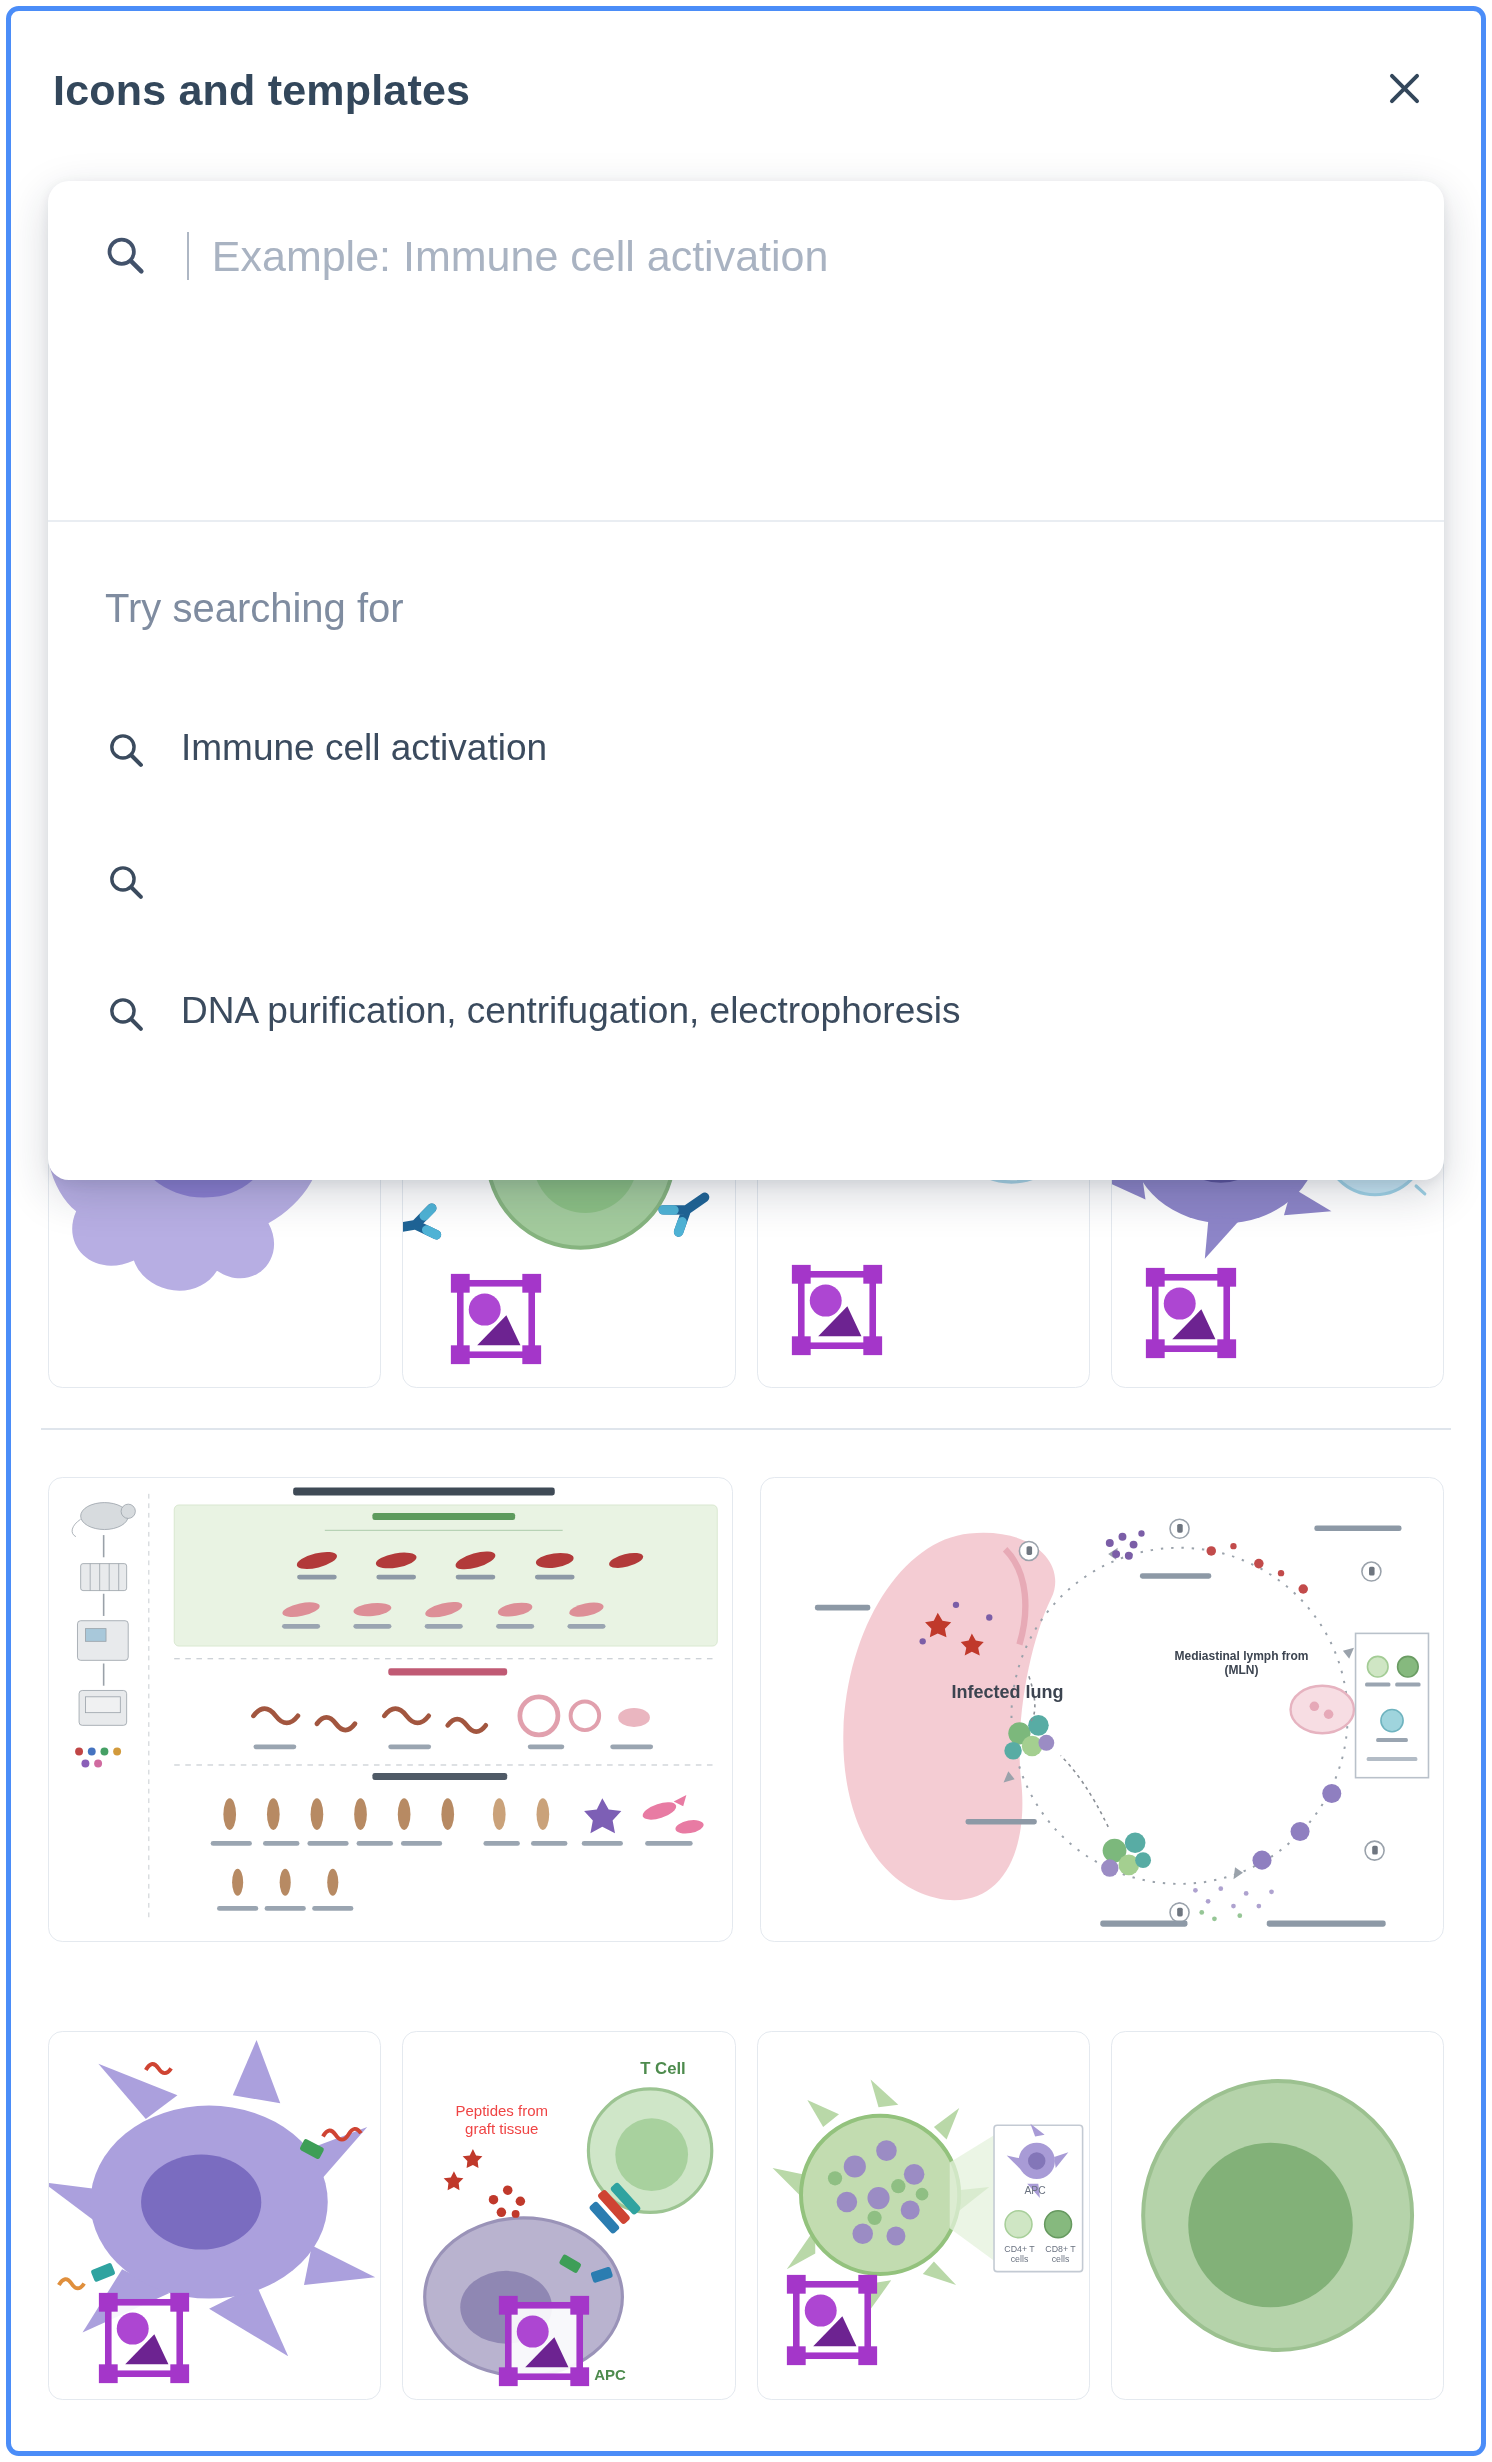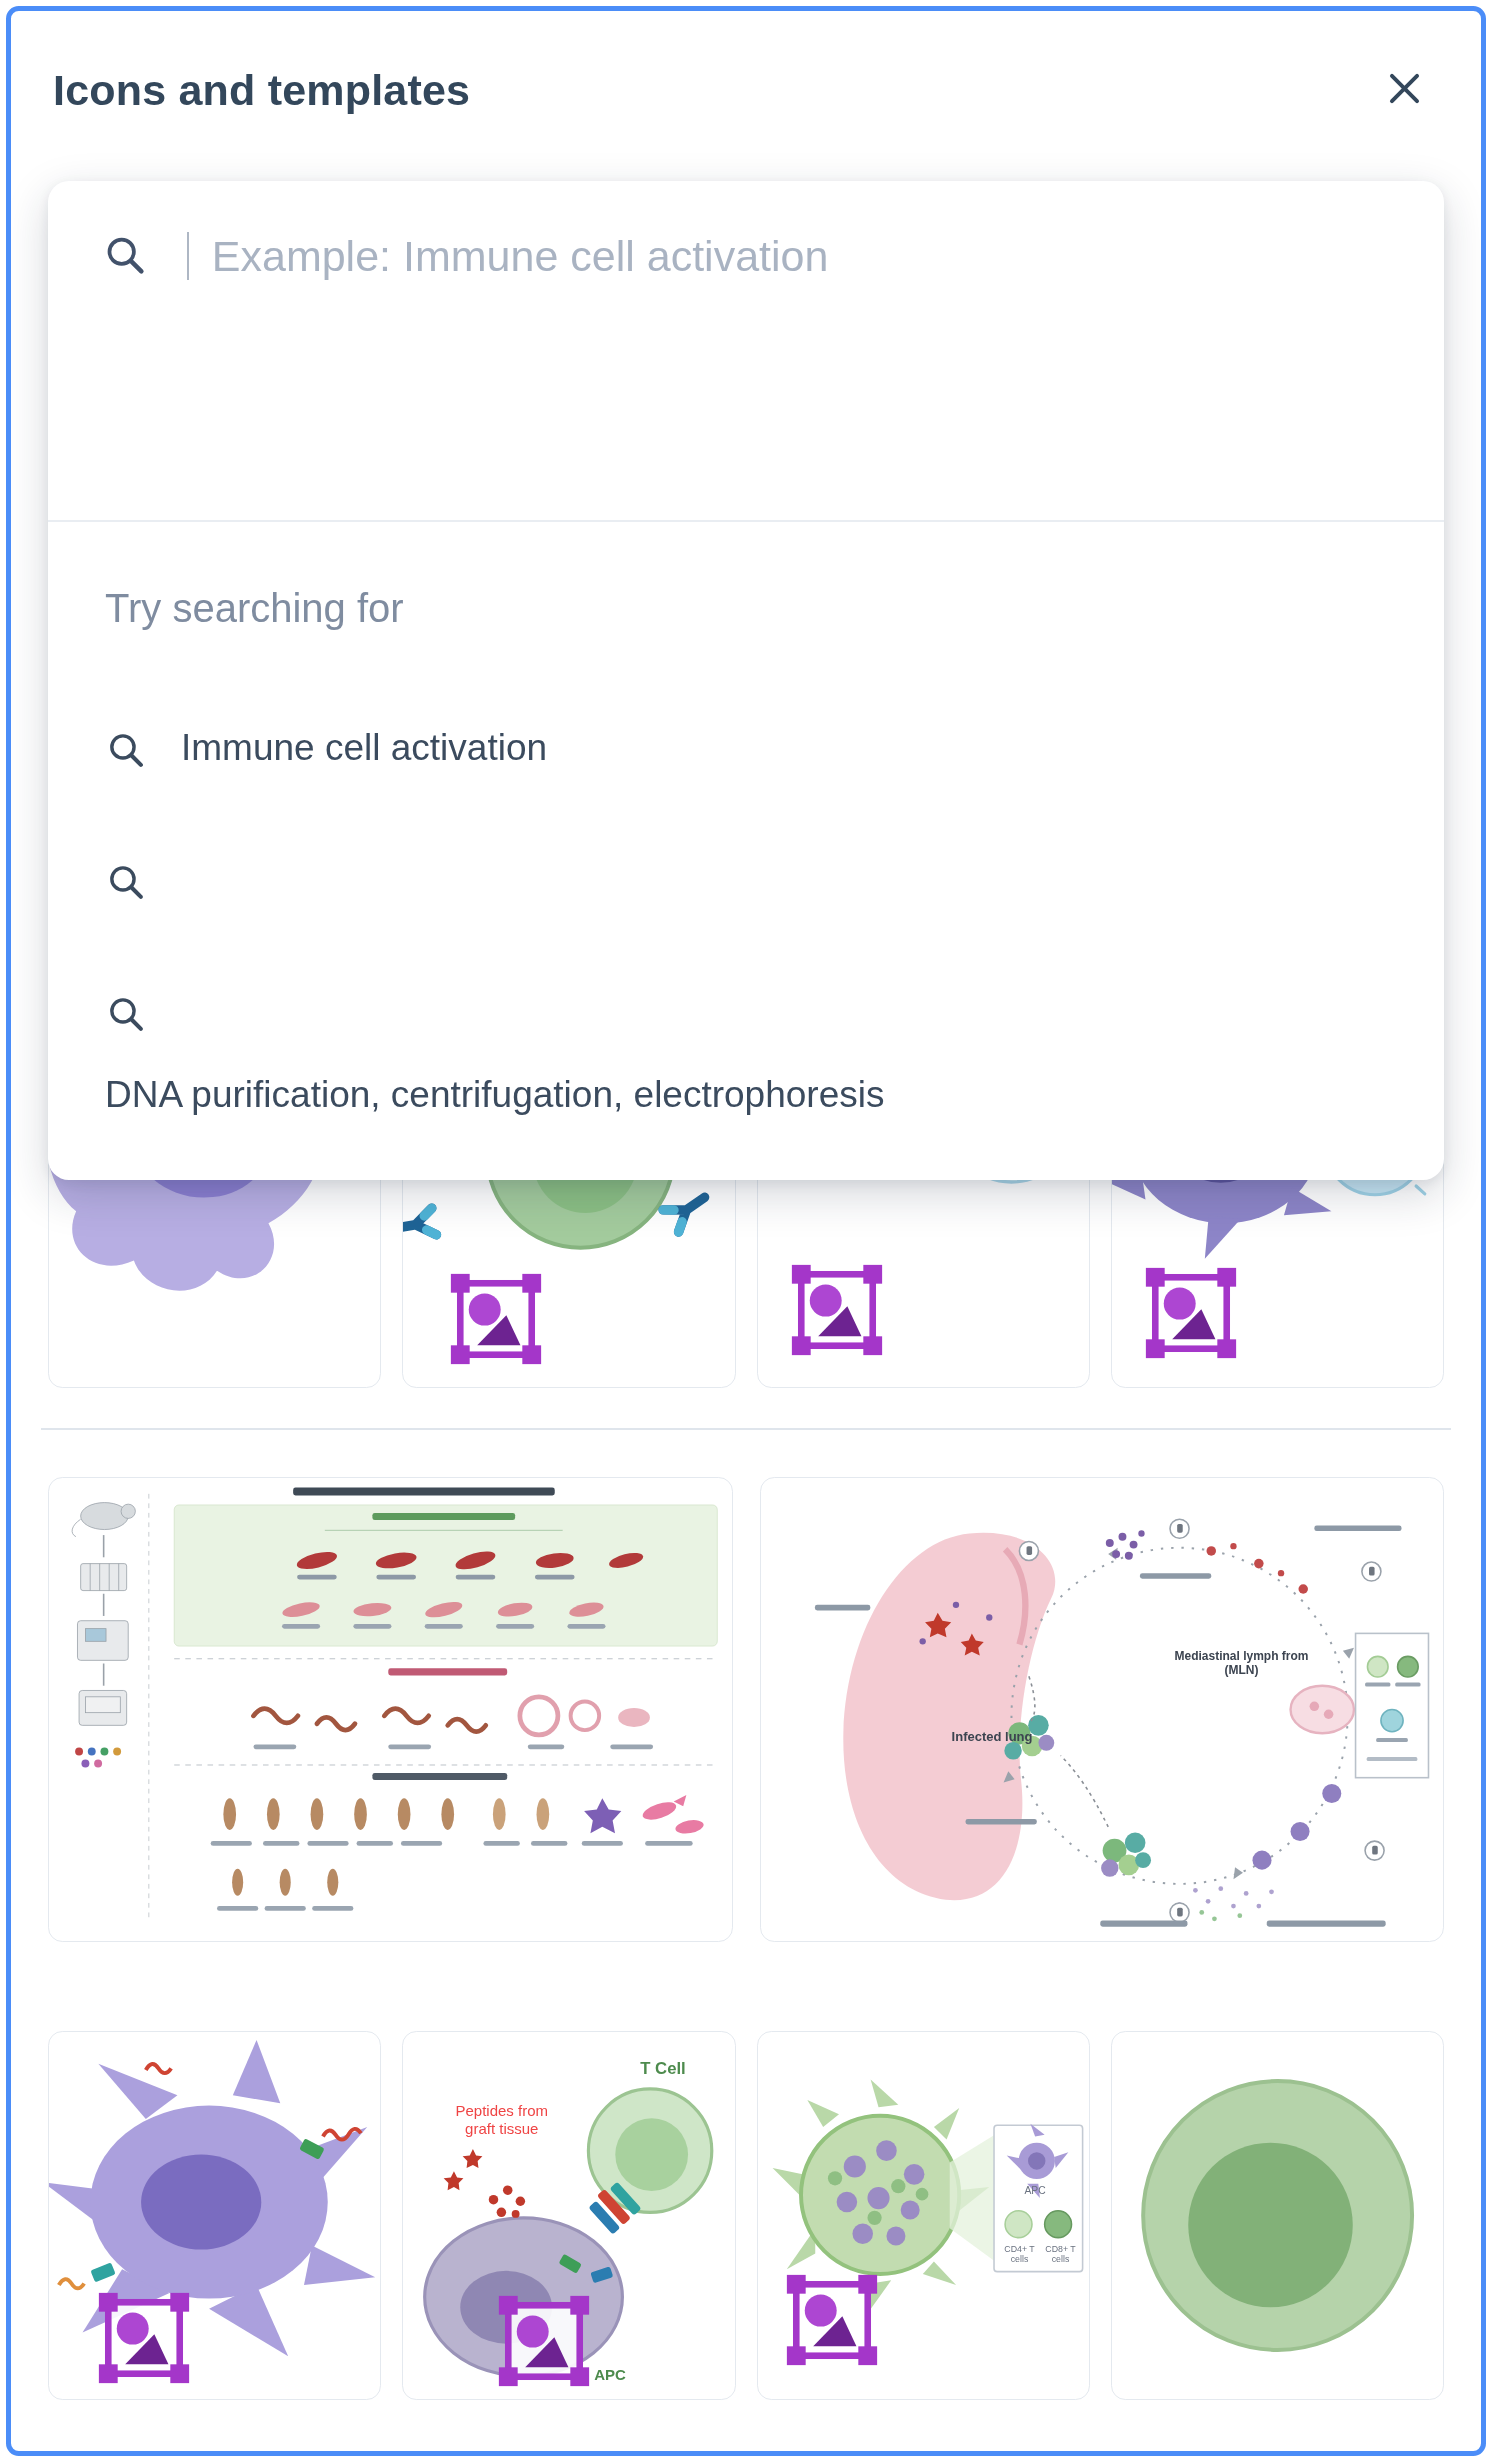--- a/index.html
+++ b/index.html
@@ -38,21 +38,21 @@
   }
   .search-input::placeholder { color:#a9b3c2; opacity:1; }
   .panel-spacer { height:239px; }
   .panel-divider { height:1.6px; background:#e9edf2; }
   .suggestions { padding:64px 43px 0 57px; }
   .sug-header { font-size:40px; color:#7f8ca0; margin-bottom:94px; }
   .sug-item {
     display:flex; align-items:flex-start; gap:35px; margin-bottom:83px;
     color:#3b4b5e; cursor:pointer;
   }
-  .sug-item:last-child { margin-bottom:0;flex-direction:column; }
+  .sug-item:last-child { margin-bottom:0; }
   .sug-icon { flex:0 0 auto; margin-top:4.8px; color:#3b4b5e; }
   .sug-text { font-size:37px; line-height:1.26; max-width:915px; }
   
   .icon-row-1 {
     position:absolute; top:1060px; left:48px; right:48px; height:328px; z-index:1;
     display:grid; grid-template-columns:repeat(4,1fr); gap:21px;
   }
   .section-divider {
     position:absolute; top:1428px; left:41px; right:41px; height:1.6px;
     background:#dfe5ec; z-index:1;
@@ -418,21 +418,21 @@
       <path d="M430 440 C420 420 400 380 370 350" stroke="#8a8f96" stroke-width="2" fill="none" stroke-dasharray="4 5"></path>
       <g fill="#8d99a6">
         <rect x="420" y="558" width="110" height="8" rx="3"></rect>
           <rect x="630" y="558" width="150" height="8" rx="3"></rect>
         <rect x="60" y="160" width="70" height="7" rx="3"></rect>
           <rect x="470" y="120" width="90" height="7" rx="3"></rect>
         <rect x="690" y="60" width="110" height="7" rx="3"></rect>
           <rect x="250" y="430" width="90" height="7" rx="3"></rect>
       </g>
     </svg>
-    <div class="thumb-label" style="left:28%; top:44%; font-size:13px;margin-top:47px;">Infected lung</div>
+    <div class="thumb-label" style="left:28%; top:44%; font-size:18px;">Infected lung</div>
     <div class="thumb-label" style="left:60%; top:37%; width:143px; text-align:center; font-size:12px;">Mediastinal lymph from (MLN)</div>
   </div>
 </div>
 
 <div class="icon-row-2">
 
   <div class="card">
     <svg class="thumb" viewBox="0 0 414 464">
       <g fill="#aba0dd">
         <path d="M120 110 L60 40 L160 80 Z"></path>

